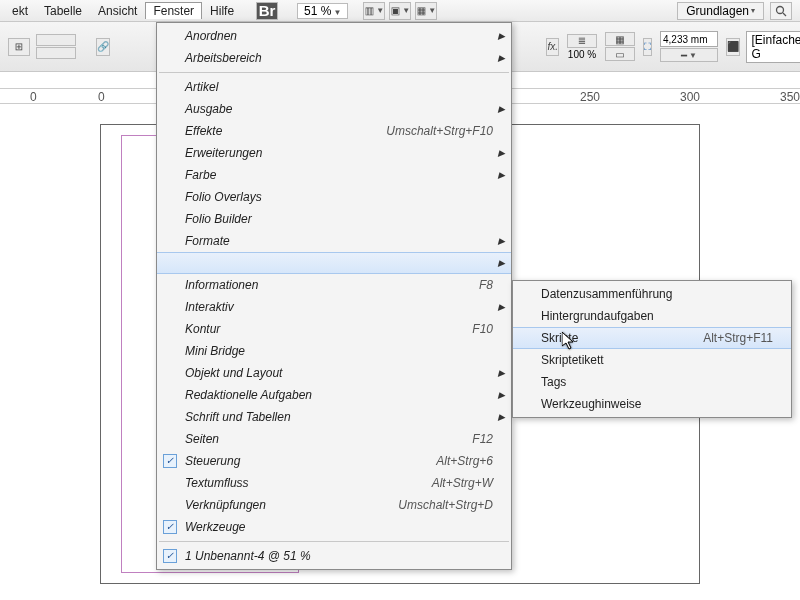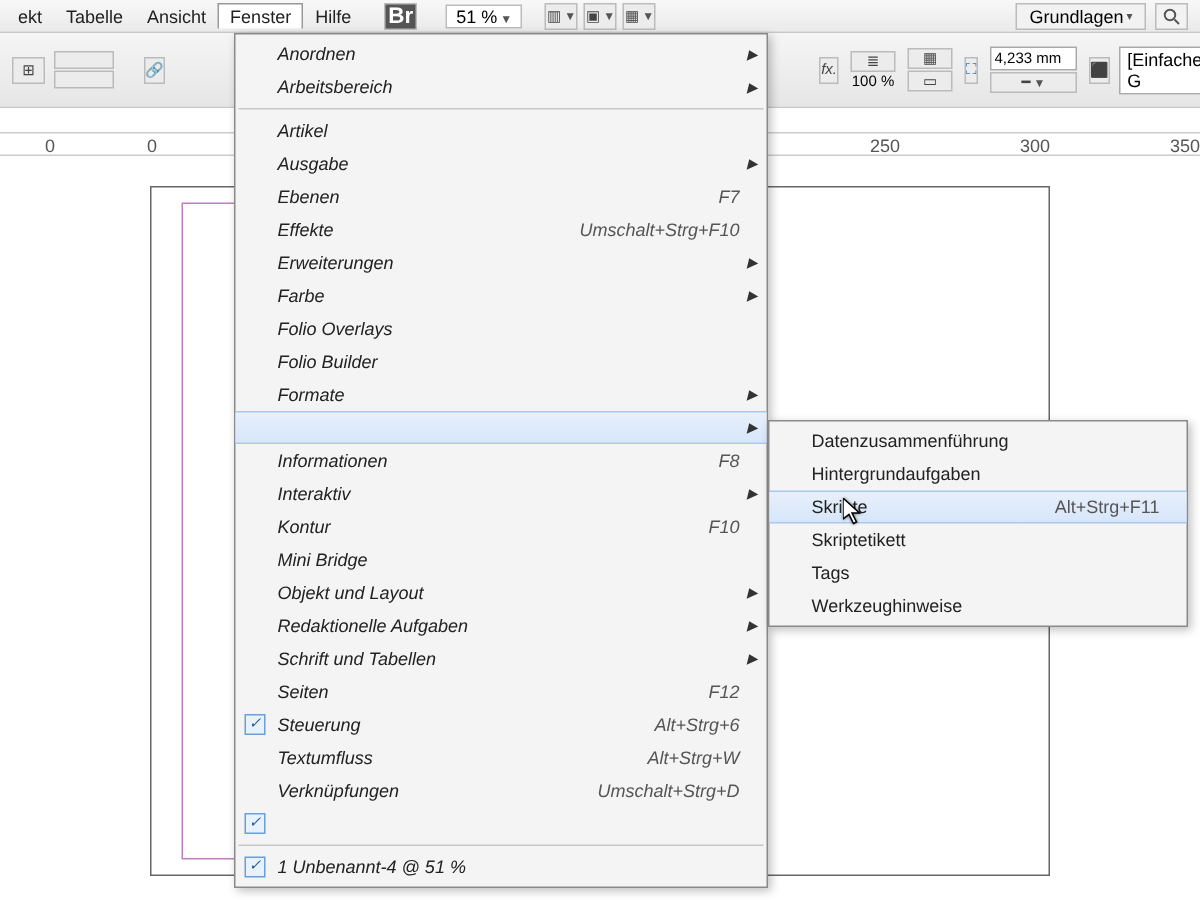--- a/index.html
+++ b/index.html
@@ -126,24 +126,20 @@
     </div>
     <div class="menu-sep"></div>
     <div class="menu-row">
       <span class="lbl">Artikel</span>
     </div>
     <div class="menu-row">
       <span class="lbl">Ausgabe</span>
       <span class="sub">▶</span>
     </div>
     <div class="menu-row">
-      <span class="lbl">Ebenen</span>
-      <span class="shortcut">F7</span>
-    </div>
-    <div class="menu-row">
       <span class="lbl">Effekte</span>
       <span class="shortcut">Umschalt+Strg+F10</span>
     </div>
     <div class="menu-row">
       <span class="lbl">Erweiterungen</span>
       <span class="sub">▶</span>
     </div>
     <div class="menu-row">
       <span class="lbl">Farbe</span>
       <span class="sub">▶</span>
@@ -200,20 +196,21 @@
     <div class="menu-row">
       <span class="lbl">Textumfluss</span>
       <span class="shortcut">Alt+Strg+W</span>
     </div>
     <div class="menu-row">
       <span class="lbl">Verknüpfungen</span>
       <span class="shortcut">Umschalt+Strg+D</span>
     </div>
     <div class="menu-row">
       <span class="check">✓</span>
+      <span class="lbl">Werkzeuge</span>
     </div>
     <div class="menu-sep"></div>
     <div class="menu-row">
       <span class="check">✓</span>
       <span class="lbl">1 Unbenannt-4 @ 51 %</span>
     </div>
   </div>
 
 <div class="menu" id="sub-menu">
     <div class="menu-row">

